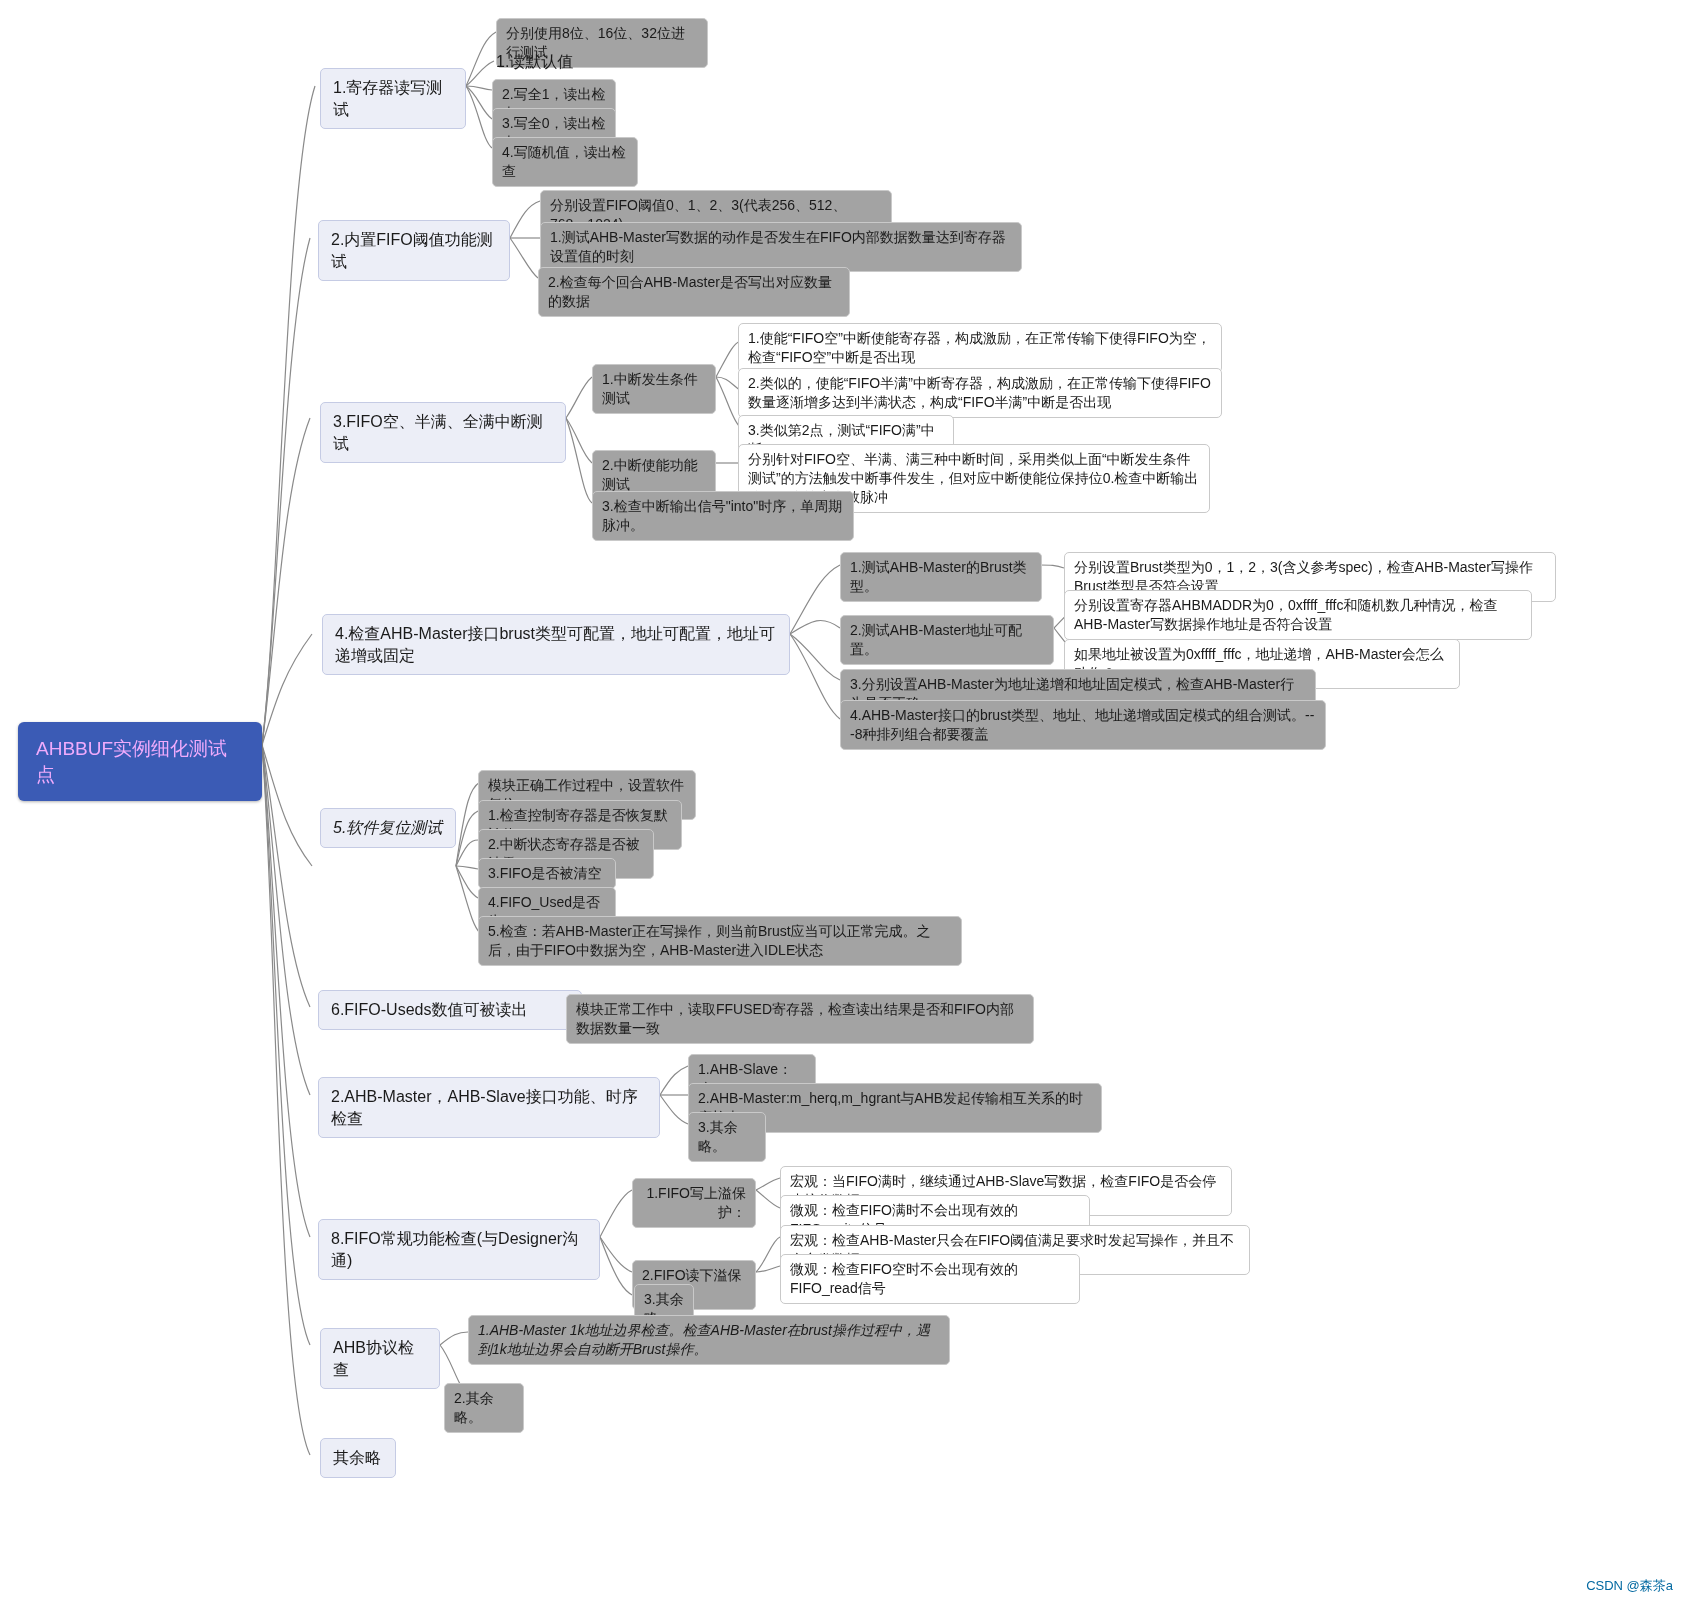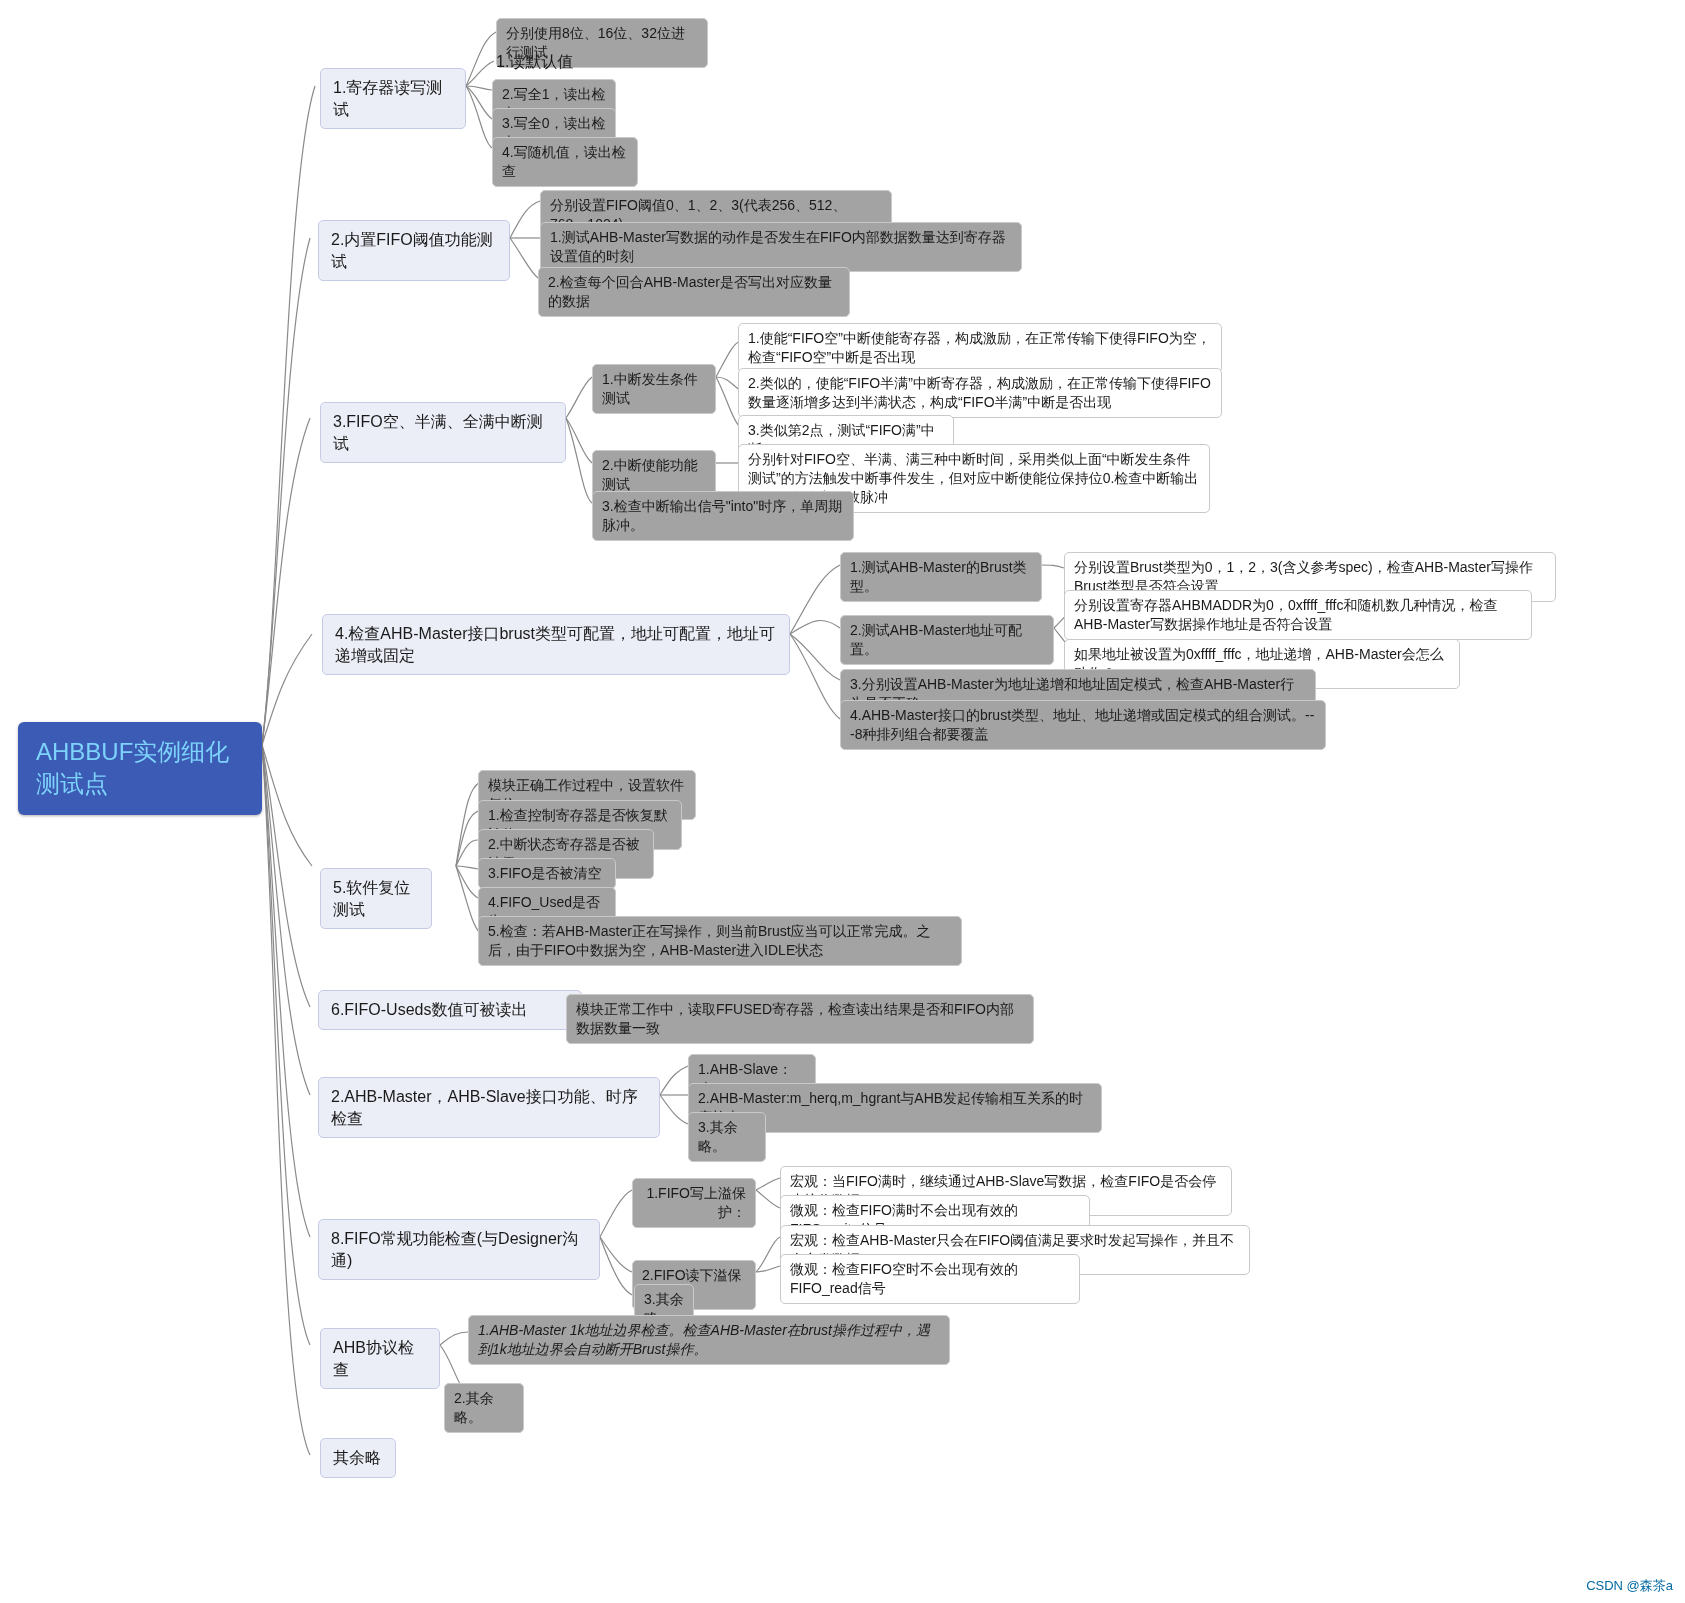--- a/index.html
+++ b/index.html
@@ -1,20 +1,20 @@
 <!DOCTYPE html>
 <html><head>
 <meta charset="utf-8">
 <style>
   html,body{margin:0;padding:0;background:#ffffff;}
   body{width:1685px;height:1603px;position:relative;font-family:"Liberation Sans","DejaVu Sans",sans-serif;}
   #canvas{position:absolute;left:0;top:0;width:1685px;height:1603px;}
   svg#links{position:absolute;left:0;top:0;width:1685px;height:1603px;pointer-events:none;}
   .node{position:absolute;box-sizing:border-box;border-radius:5px;font-size:15px;line-height:1.35;color:#1a1a1a;}
-  .root{background:#3b5bb5;color:#7dd3fc;font-size:24px;padding:14px 18px;border-radius:6px;box-shadow:0 1px 3px rgba(0,0,0,.3);}
+  .root{background:#3b5bb5;color:#f0abfc;font-size:19px;padding:14px 18px;border-radius:6px;box-shadow:0 1px 3px rgba(0,0,0,.3);}
   .lvl1{background:#eceef7;border:1px solid #c5cbe4;padding:8px 12px;font-size:16px;}
   .lvl2{background:#a3a3a3;border:1px solid #c9c9c9;padding:5px 9px;font-size:14px;}
   .lvl3{background:#ffffff;border:1px solid #c9c9c9;padding:5px 9px;font-size:14px;}
   .plain{background:transparent;border:none;padding:0;font-size:16px;color:#1a1a1a;}
   .watermark{position:absolute;right:12px;bottom:8px;font-size:13px;color:#0369a1;}
 </style>
 </head>
 <body>
 
 <div id="canvas">
@@ -113,21 +113,21 @@
 
   <div class="node lvl1" style="left:322px;top:614px;width:468px;">4.检查AHB-Master接口brust类型可配置，地址可配置，地址可递增或固定</div>
   <div class="node lvl2" style="left:840px;top:552px;width:202px;">1.测试AHB-Master的Brust类型。</div>
   <div class="node lvl3" style="left:1064px;top:552px;width:492px;">分别设置Brust类型为0，1，2，3(含义参考spec)，检查AHB-Master写操作 Brust类型是否符合设置</div>
   <div class="node lvl2" style="left:840px;top:615px;width:214px;">2.测试AHB-Master地址可配置。</div>
   <div class="node lvl3" style="left:1064px;top:590px;width:468px;">分别设置寄存器AHBMADDR为0，0xffff_fffc和随机数几种情况，检查AHB-Master写数据操作地址是否符合设置</div>
   <div class="node lvl3" style="left:1064px;top:639px;width:396px;">如果地址被设置为0xffff_fffc，地址递增，AHB-Master会怎么动作？</div>
   <div class="node lvl2" style="left:840px;top:669px;width:476px;">3.分别设置AHB-Master为地址递增和地址固定模式，检查AHB-Master行为是否正确</div>
   <div class="node lvl2" style="left:840px;top:700px;width:486px;">4.AHB-Master接口的brust类型、地址、地址递增或固定模式的组合测试。---8种排列组合都要覆盖</div>
 
-  <div class="node lvl1" style="left:320px;top:868px;width:112px;">5.软件复位测试</div>
+  <div class="node lvl1" style="left:320px;top:808px;width:136px;font-style:italic;">5.软件复位测试</div>
   <div class="node lvl2" style="left:478px;top:770px;width:218px;">模块正确工作过程中，设置软件复位</div>
   <div class="node lvl2" style="left:478px;top:800px;width:204px;">1.检查控制寄存器是否恢复默认值</div>
   <div class="node lvl2" style="left:478px;top:829px;width:176px;">2.中断状态寄存器是否被清零</div>
   <div class="node lvl2" style="left:478px;top:858px;width:138px;">3.FIFO是否被清空</div>
   <div class="node lvl2" style="left:478px;top:887px;width:138px;">4.FIFO_Used是否为0</div>
   <div class="node lvl2" style="left:478px;top:916px;width:484px;">5.检查：若AHB-Master正在写操作，则当前Brust应当可以正常完成。之后，由于FIFO中数据为空，AHB-Master进入IDLE状态</div>
 
   <div class="node lvl1" style="left:318px;top:990px;width:264px;">6.FIFO-Useds数值可被读出</div>
   <div class="node lvl2" style="left:566px;top:994px;width:468px;">模块正常工作中，读取FFUSED寄存器，检查读出结果是否和FIFO内部数据数量一致</div>
 

